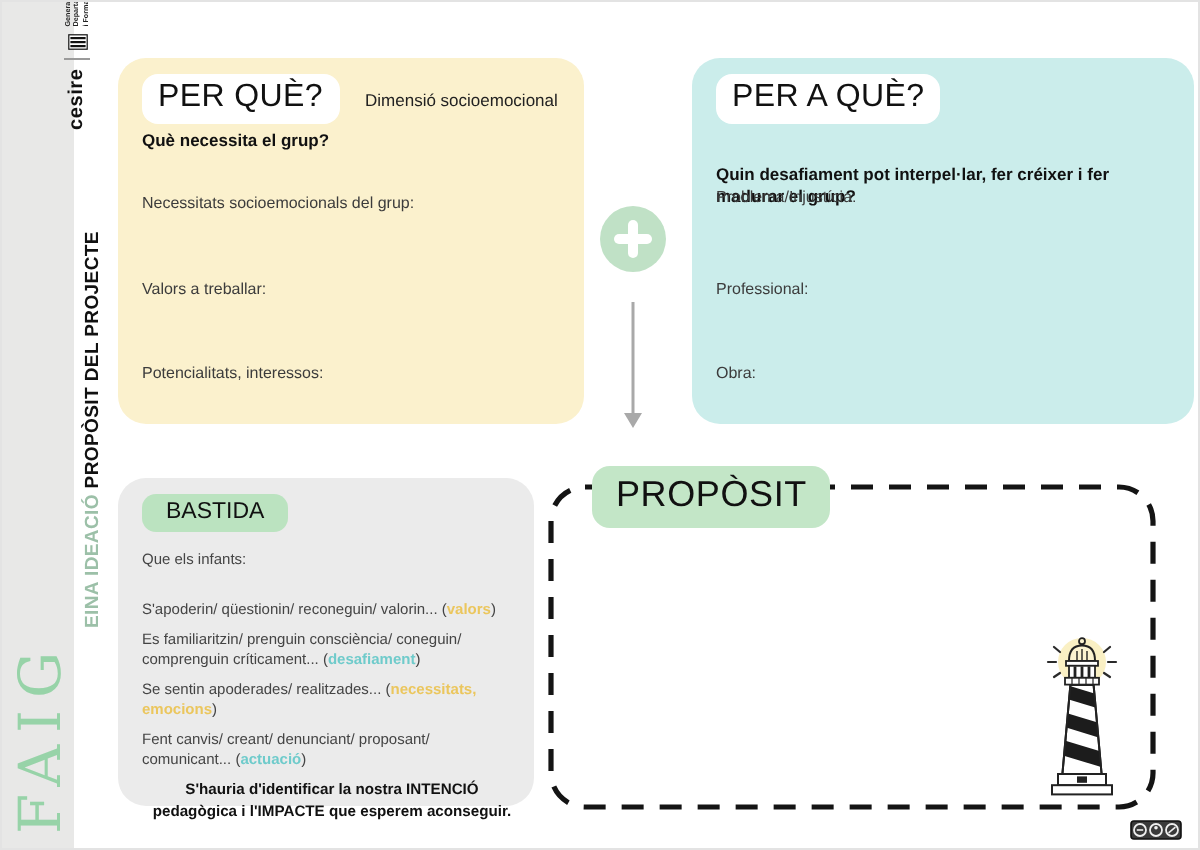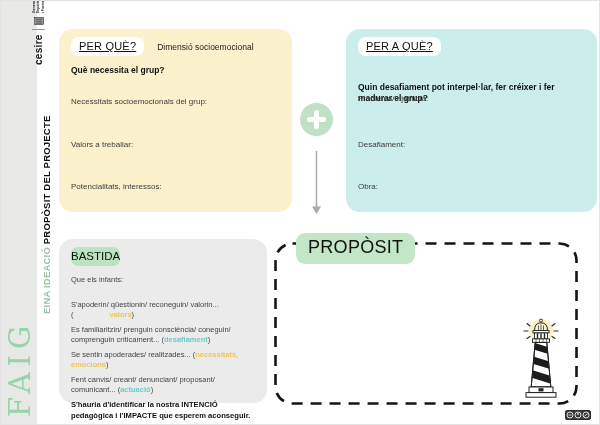--- a/index.html
+++ b/index.html
@@ -17,43 +17,43 @@
   .cesire{font-size:10px;font-weight:bold;color:#111;letter-spacing:.3px;}
   .gc-sep{width:1px;height:13px;background:#9a9a9a;}
   .gc-lines{display:flex;flex-direction:column;justify-content:center;}
   .gc-lines div{font-size:3.6px;line-height:4.2px;color:#222;font-weight:bold;}
 
   
   .box{position:absolute;border-radius:14px;box-sizing:border-box;}
   #why-box{left:58px;top:28px;width:233px;height:183px;background:#fbf1cd;}
   #forwhat-box{left:345px;top:28px;width:251px;height:183px;background:#cbedeb;}
   .box-head{position:absolute;left:12px;top:8px;display:flex;align-items:center;gap:13px;}
-  .pill-white{background:#fff;border-radius:8px;padding:3px 8px 4px;font-size:11px;color:#111;letter-spacing:.2px;text-decoration:underline;}
+  .pill-white{background:#fff;border-radius:8px;padding:3px 8px 4px;font-size:16px;color:#111;letter-spacing:.2px;}
   .dim-label{font-size:8.5px;color:#222;}
   .box-q{position:absolute;left:12px;font-size:8.5px;font-weight:bold;color:#111;line-height:11px;}
   #why-box .box-q{top:36px;width:200px;}
   #forwhat-box .box-q{top:53px;width:212px;}
   .field{position:absolute;left:12px;font-size:8px;color:#3c3c3c;}
 
   
   .plus-circle{position:absolute;left:299px;top:102px;width:33px;height:33px;border-radius:50%;background:#c0e1c6;}
   .plus-circle i{position:absolute;background:#fff;border-radius:3px;}
   .plus-h{left:7px;top:14px;width:19px;height:5px;}
   .plus-v{left:14px;top:7px;width:5px;height:19px;}
   #arrow-svg{position:absolute;left:0;top:0;pointer-events:none;}
 
   
   #bastida-box{left:58px;top:238px;width:208px;height:164px;background:#ebebeb;}
-  .pill-green{display:inline-block;background:#bbe3c0;border-radius:7px;padding:3px 0 4px;font-size:11.5px;color:#111;}
+  .pill-green{display:inline-block;background:#bbe3c0;border-radius:7px;padding:3px 12px 4px;font-size:11.5px;color:#111;}
   #bastida-pill{position:absolute;left:12px;top:8px;}
   #bastida-body{position:absolute;left:12px;top:36px;width:190px;}
   .b-intro{font-size:7.5px;color:#444;margin-bottom:16px;}
   .b-item{font-size:7.5px;color:#444;line-height:10px;margin-bottom:5px;}
   .b-tag{font-weight:bold;}
-  .b-note{font-size:7.6px;font-weight:bold;color:#111;line-height:10.5px;margin-top:2px;}
+  .b-note{font-size:7.6px;font-weight:bold;color:#111;line-height:10.5px;margin-top:2px;text-align:center;}
 
   
   #proposit-box{position:absolute;left:273px;top:241px;width:304px;height:163px;}
   #proposit-pill{position:absolute;left:295px;top:232px;background:#c3e6c7;border-radius:9px;padding:4px 12px 6px;font-size:18px;color:#111;letter-spacing:.3px;}
   #lighthouse{position:absolute;left:517px;top:317px;}
   #cc-badge{position:absolute;left:564px;top:409px;}
 </style>
 </head>
 <body>
 
@@ -90,39 +90,39 @@
     <div class="field" style="top:111px">Valors a treballar:</div>
     <div class="field" style="top:153px">Potencialitats, interessos:</div>
   </div>
 
   <div class="box" id="forwhat-box">
     <div class="box-head">
       <span class="pill-white">PER A QUÈ?</span>
     </div>
     <div class="box-q">Quin desafiament pot interpel·lar, fer créixer i fer madurar el grup?</div>
     <div class="field" style="top:65px">Problema/Injustícia:</div>
-    <div class="field" style="top:111px">Desafiament:</div>
+    <div class="field" style="top:111px">Professional:</div>
     <div class="field" style="top:153px">Obra:</div>
   </div>
 
   <div class="plus-circle">
     <i class="plus-h"></i>
       <i class="plus-v"></i>
   </div>
   <svg id="arrow-svg" width="600" height="425">
     <line x1="315.5" y1="150" x2="315.5" y2="206" stroke="#a9a9a9" stroke-width="1.5"></line>
     <path d="M315.5 213 l-4.5 -7.5 h9 z" fill="#a9a9a9"></path>
   </svg>
 
   <div class="box" id="bastida-box">
     <span class="pill-green" id="bastida-pill">BASTIDA</span>
     <div id="bastida-body">
       <div class="b-intro">Que els infants:</div>
       <div id="bastida-items">
-          <div class="b-item"><span>S'apoderin/ qüestionin/ reconeguin/ valorin... (</span><span class="b-tag" style="color: rgb(235, 198, 93); padding-left: 36px;">valors</span><span>)</span></div>
+          <div class="b-item"><span>S'apoderin/ qüestionin/ reconeguin/ valorin... (</span><span class="b-tag" style="color: rgb(235, 198, 93);">valors</span><span>)</span></div>
           <div class="b-item"><span>Es familiaritzin/ prenguin consciència/ coneguin/ comprenguin críticament... (</span><span class="b-tag" style="color: rgb(111, 203, 203);">desafiament</span><span>)</span></div>
           <div class="b-item"><span>Se sentin apoderades/ realitzades... (</span><span class="b-tag" style="color: rgb(235, 198, 93);">necessitats, emocions</span><span>)</span></div>
           <div class="b-item"><span>Fent canvis/ creant/ denunciant/ proposant/ comunicant... (</span><span class="b-tag" style="color: rgb(111, 203, 203);">actuació</span><span>)</span></div>
         </div>
       <div class="b-note">S'hauria d'identificar la nostra INTENCIÓ pedagògica i l'IMPACTE que esperem aconseguir.</div>
     </div>
   </div>
 
   <div id="proposit-box">
     <svg width="304" height="163" viewBox="0 0 304 163">

